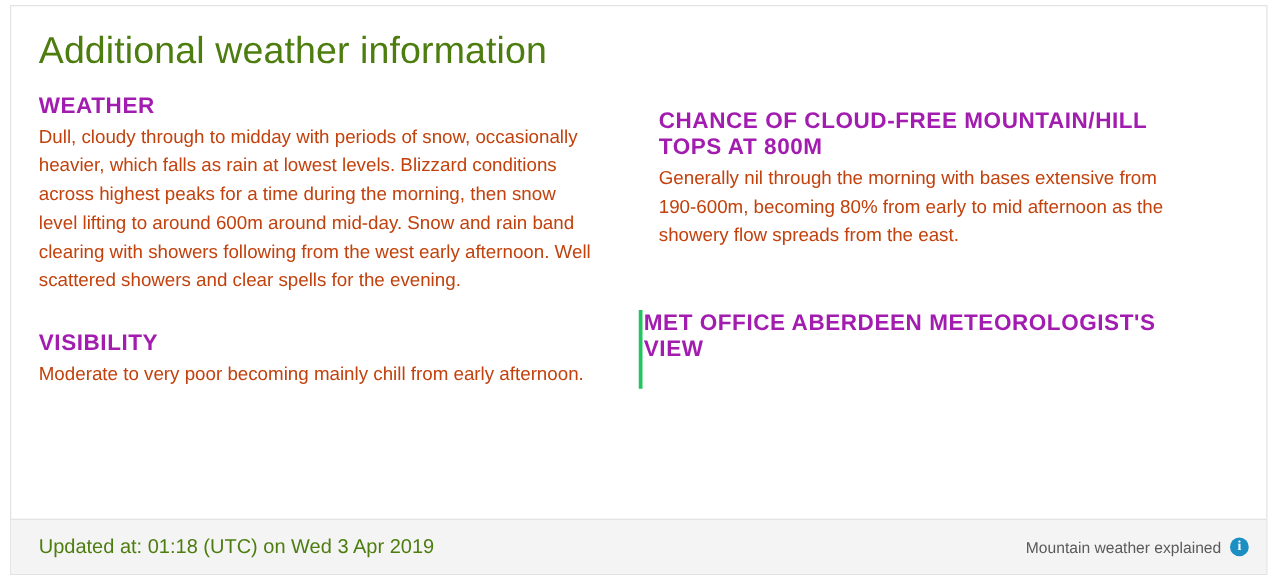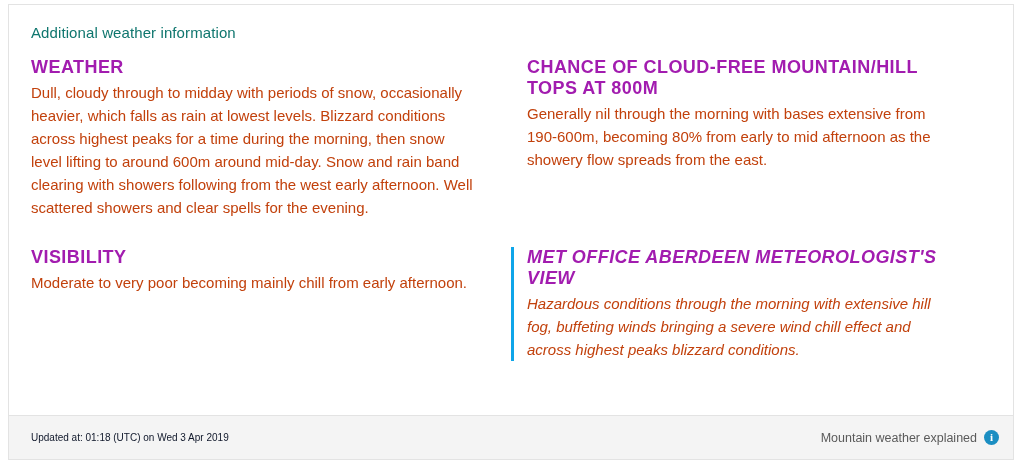--- a/index.html
+++ b/index.html
@@ -20,46 +20,46 @@
     top: 4px;
     width: 1006px;
     height: 456px;
     background: #ffffff;
     border: 1px solid #e3e3e3;
     box-sizing: border-box;
     display: flex;
     flex-direction: column;
   }
   .panel-title {
-    font-size: 15px;
-    color: #0f766e;
+    font-size: 30px;
+    color: #4d7c0f;
     font-weight: 400;
     padding: 19px 0 0 22px;
     letter-spacing: 0.1px;
   }
   .grid {
     flex: 1 1 auto;
     padding: 16px 22px 0 22px;
     display: flex;
     flex-wrap: wrap;
     align-content: flex-start;
   }
   .cell {
     width: 50%;
     box-sizing: border-box;
     padding-right: 36px;
   }
   .cell.right {
     padding-left: 16px;
     padding-right: 48px;
+    margin-top: 12px;
   }
   .cell.accent {
-    border-left: 3px solid #0ea5e9;
-    padding-left: 13px;
-    font-style: italic;
+    border-left: 3px solid #22c55e;
+    padding-left: 1px;
   }
   .cell-row2 {
     margin-top: 28px;
   }
   .cell-heading {
     font-size: 18px;
     font-weight: bold;
     color: #a21caf;
     letter-spacing: 0.45px;
     margin-bottom: 3px;
@@ -73,22 +73,22 @@
     height: 44px;
     background: #f4f4f4;
     border-top: 1px solid #e3e3e3;
     display: flex;
     align-items: center;
     justify-content: space-between;
     padding: 0 14px 0 22px;
     box-sizing: border-box;
   }
   .footer-left {
-    font-size: 10px;
-    color: #0f172a;
+    font-size: 16px;
+    color: #4d7c0f;
   }
   .footer-right {
     display: flex;
     align-items: center;
     gap: 7px;
   }
   .footer-link {
     font-size: 12.5px;
     color: #5a5a5a;
     text-decoration: none;
@@ -128,21 +128,20 @@
       <div class="cell-body">Generally nil through the morning with bases extensive from 190-600m, becoming 80% from early to mid afternoon as the showery flow spreads from the east.</div>
     </div>
 
     <div class="cell cell-row2">
       <div class="cell-heading">VISIBILITY</div>
       <div class="cell-body">Moderate to very poor becoming mainly chill from early afternoon.</div>
     </div>
 
     <div class="cell right cell-row2 accent">
       <div class="cell-heading">MET OFFICE ABERDEEN METEOROLOGIST'S VIEW</div>
-      <div class="cell-body">Hazardous conditions through the morning with extensive hill fog, buffeting winds bringing a severe wind chill effect and across highest peaks blizzard conditions.</div>
     </div>
 
   </div>
 
   <div class="footer">
     <div class="footer-left">Updated at: 01:18 (UTC) on Wed 3 Apr 2019</div>
     <div class="footer-right">
       <a class="footer-link" href="#">Mountain weather explained</a>
       <span class="info-icon">i</span>
     </div>

